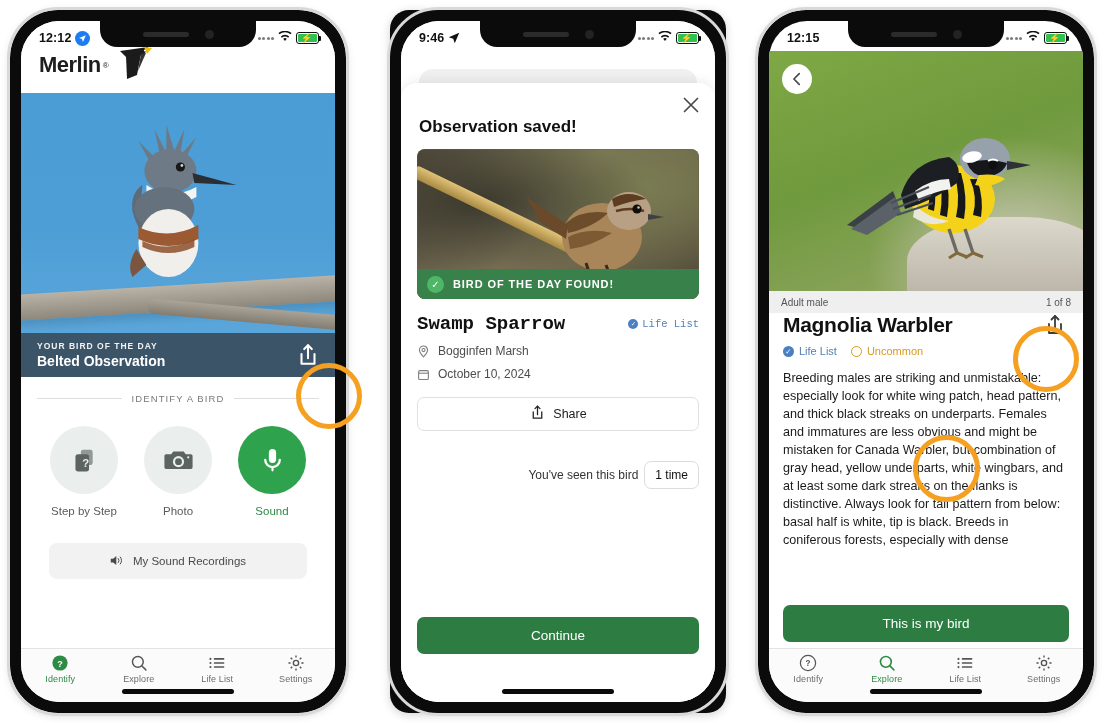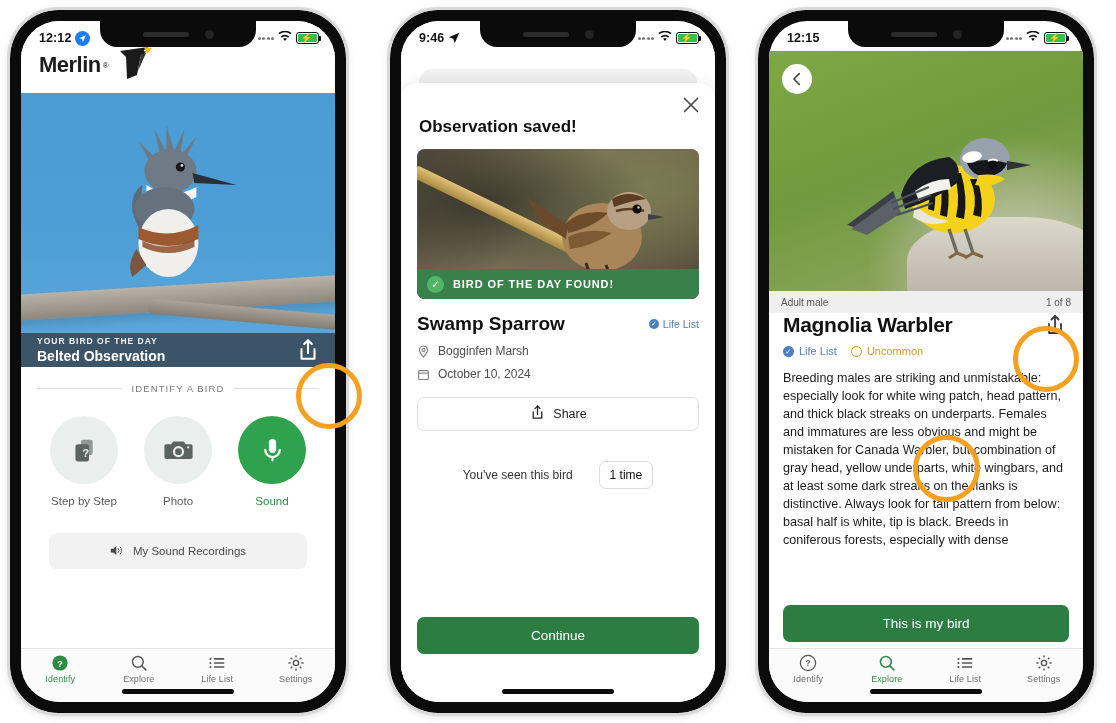--- a/index.html
+++ b/index.html
@@ -18,21 +18,21 @@
     background: #0b0b0b;
     border-radius: 48px;
     padding: 11px;
     box-shadow: 0 2px 10px rgba(0,0,0,.18);
   }
   .phone::after{
     content:""; position:absolute; inset:-3px; border-radius:51px;
     border:3px solid #d9d9d9; pointer-events:none;
   }
   #phone1 { left: 10px;  top: 10px; }
-  #phone2 { left: 390px; top: 10px; }
+  #phone2 { left: 390px; top: 10px; border-radius: 19px; }
   #phone3 { left: 758px; top: 10px; }
 
   .screen {
     position: relative; width: 314px; height: 681px;
     background:#fff; border-radius: 38px; overflow: hidden;
   }
   .notch {
     position:absolute; left:50%; transform:translateX(-50%); top:0;
     width:156px; height:26px; background:#0b0b0b;
     border-bottom-left-radius:17px; border-bottom-right-radius:17px;
@@ -102,21 +102,21 @@
   .hero{ position:relative; width:100%; height:240px; overflow:hidden; }
   .sky{ position:absolute; inset:0; background:linear-gradient(#4b9dd6 0%, #4d9ed6 55%, #5aa6da 100%); }
   .branch{ position:absolute; left:-6%; bottom:22px; width:112%; height:26px;
            background:linear-gradient(#b9b2a6,#8e877b); border-radius:14px; transform:rotate(-3.5deg);
            box-shadow:0 6px 8px rgba(0,0,0,.12);}
   .branch2{ position:absolute; left:40%; bottom:10px; width:70%; height:15px;
            background:linear-gradient(#aaa398,#837c70); border-radius:10px; transform:rotate(5deg);}
   .kf{ position:absolute; left:50%; bottom:36px; transform:translateX(-54%); }
 
   .bod-banner{
-    position:relative; background:#3c5468; color:#fff; height:34px;
+    position:relative; background:#3c5468; color:#fff; height:44px;
     display:flex; flex-direction:column; justify-content:center; padding:0 16px;
   }
   .bod-kicker{ font-size:8.5px; letter-spacing:1px; font-weight:700; text-transform:uppercase; opacity:.92; }
   .bod-name{ font-size:14px; font-weight:700; margin-top:2px; }
   .bod-share{
     position:absolute; right:14px; top:50%; transform:translateY(-50%);
     width:26px; height:26px; color:#fff; cursor:pointer;
   }
 
   .identify-sec{ padding:16px 16px 0; }
@@ -164,36 +164,36 @@
 
   .found-bar{
     position:relative; margin-top:-30px; height:30px; background:#39814a; color:#fff;
     display:flex; align-items:center; gap:9px; padding:0 10px; z-index:5;
     border-bottom-left-radius:8px; border-bottom-right-radius:8px;
   }
   .found-bar .chk{ width:17px; height:17px; border-radius:50%; background:#4fb567;
       display:flex; align-items:center; justify-content:center; color:#fff; font-size:10px;}
   .found-bar .tx{ font-size:11px; letter-spacing:.9px; font-weight:700; }
 
-  .obs-name-row{ display:flex; align-items:center; justify-content:space-between; margin-top:14px; }
+  .obs-name-row{ display:flex; align-items:center; justify-content:space-between; margin-top:14px;font-family:Liberation Mono, monospace; }
   .obs-name{ font-size:19px; font-weight:700; color:#111; }
   .lifelist-badge{ display:flex; align-items:center; gap:4px; font-size:10.5px; color:#5580b5; }
   .lifelist-badge .dotchk{ width:10px;height:10px;border-radius:50%;background:#4a7fc1;
       display:flex;align-items:center;justify-content:center;color:#fff;font-size:7px;}
 
   .meta-row{ display:flex; align-items:center; gap:8px; margin-top:9px; color:#4d4d4d; font-size:12px;}
   .meta-row .mic{ width:13px; height:13px; color:#7e7e7e; flex:none;}
 
   .share-field{
     position:relative; margin-top:16px; height:34px; border:1px solid #e0e0e0; border-radius:7px;
     display:flex; align-items:center; justify-content:center; gap:7px; cursor:pointer;
     font-size:12.5px; color:#222; background:#fff;
   }
 
-  .seen-row{ display:flex; align-items:center; justify-content:center; gap:26px; margin-top:30px; }
+  .seen-row{ display:flex; align-items:center; justify-content:flex-end; gap:6px; margin-top:30px; }
   .seen-lbl{ font-size:12px; color:#333; }
   .seen-val{ border:1px solid #dcdcdc; border-radius:7px; padding:6px 10px; font-size:12px; color:#111; background:#fff; }
 
   .p2-continue{ position:absolute; left:16px; right:16px; bottom:48px; }
 
   
   .p3-photo{ position:relative; width:100%; height:240px; overflow:hidden; margin-top:30px; }
   .p3-photo .bg{ position:absolute; inset:0;
      background:
       radial-gradient(ellipse at 78% 88%, #cfcbbe 0%, rgba(207,203,190,0) 42%),

